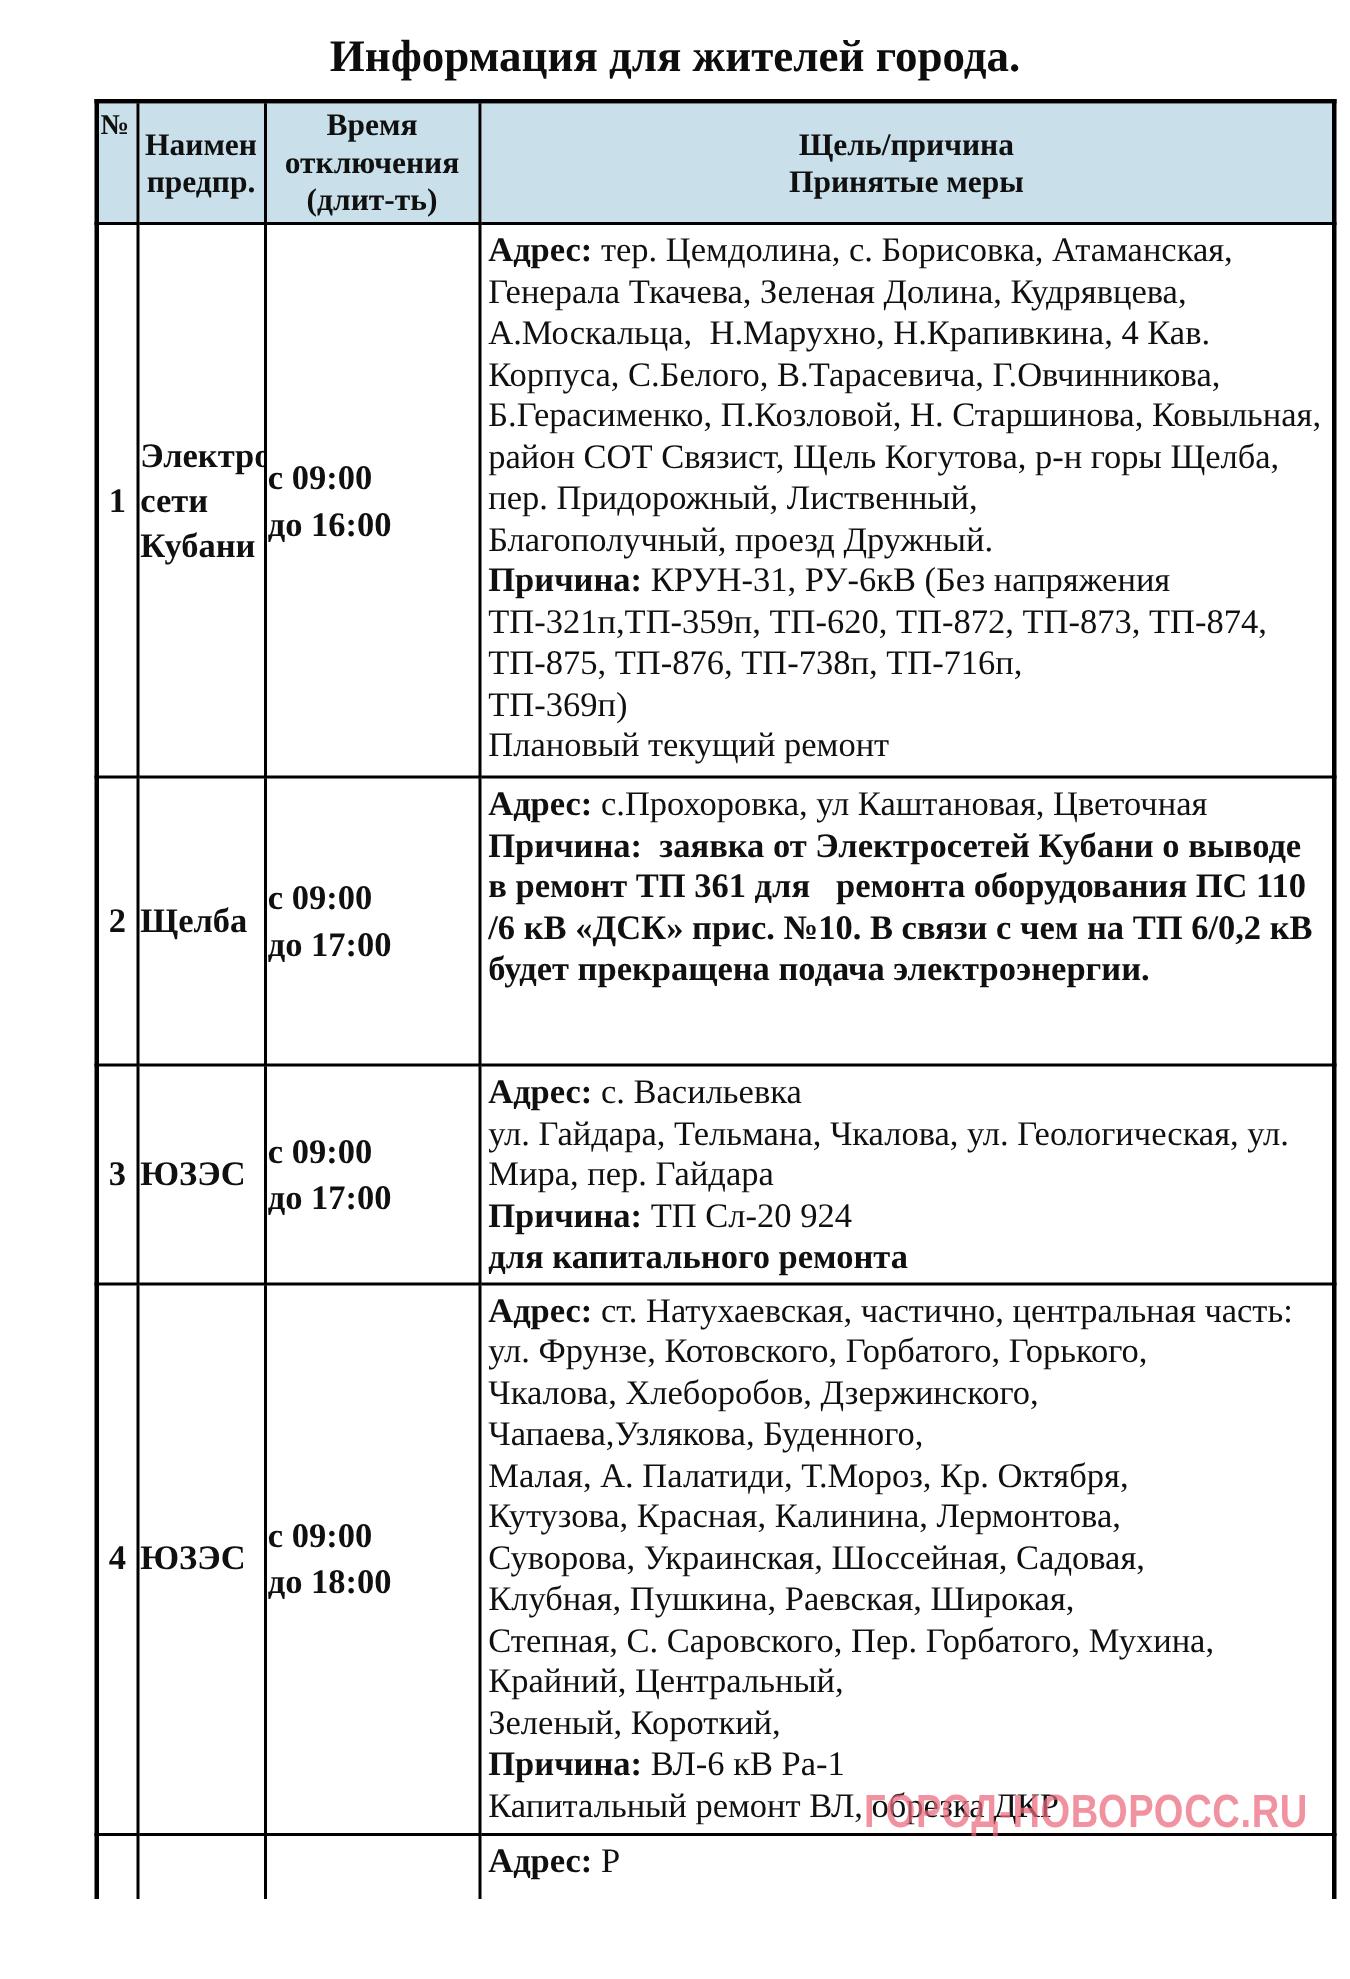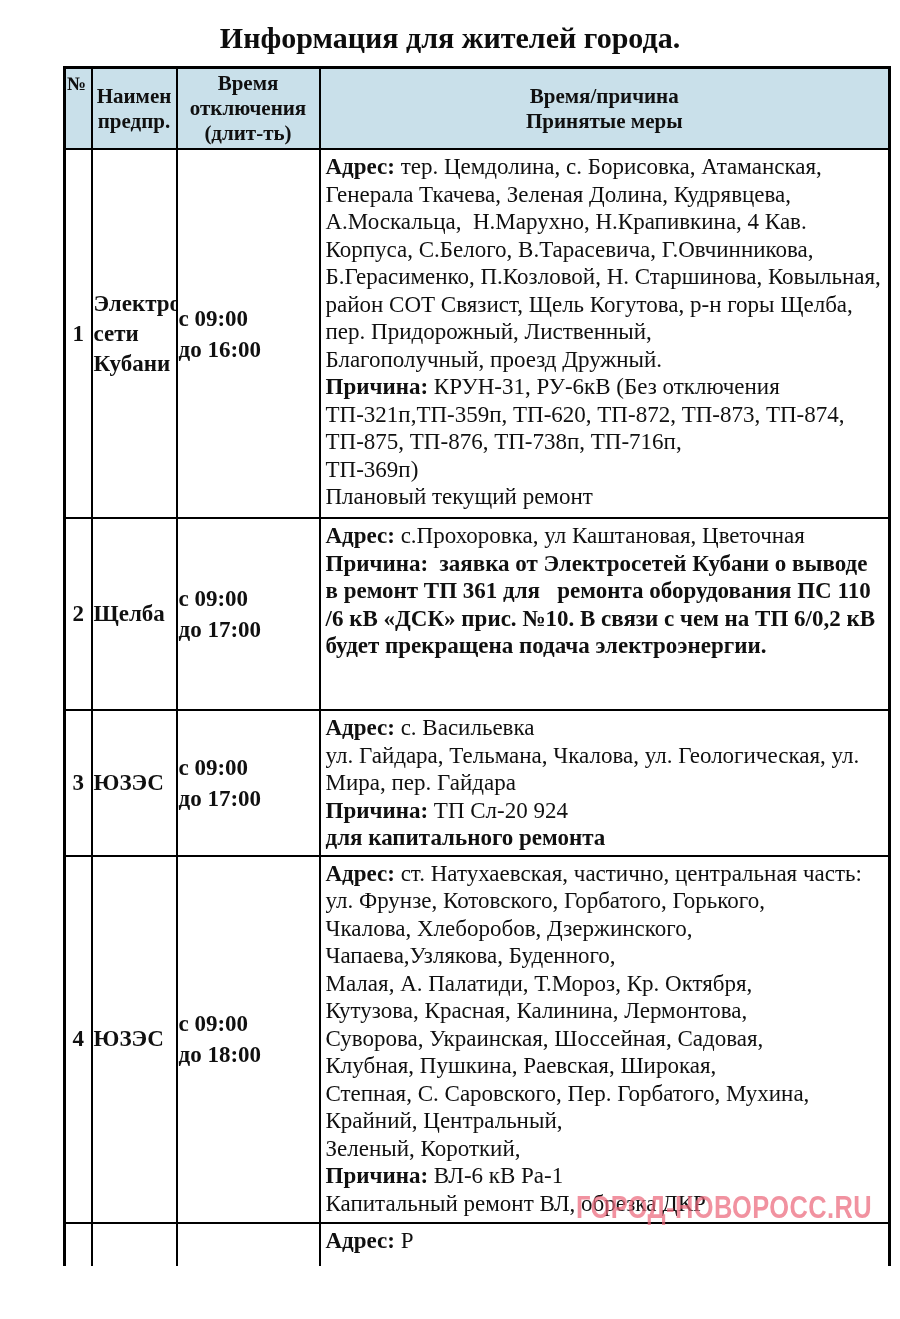--- a/index.html
+++ b/index.html
@@ -97,33 +97,33 @@
       <col class="c-address">
     </colgroup>
     <thead>
       <tr>
         <th class="col-num">№</th>
         <th class="col-company">Наимен
 предпр.</th>
         <th class="col-time">Время
 отключения
 (длит-ть)</th>
-        <th class="col-address">Время/причина
+        <th class="col-address">Щель/причина
 Принятые меры</th>
       </tr>
     </thead>
     <tbody id="rows-body">
         <tr class="row-1">
           <td class="cell-num">1</td>
           <td class="cell-company">Электро сети Кубани</td>
           <td class="cell-time">с 09:00
 до 16:00</td>
           <td class="cell-address"><span class="b">Адрес:</span><span class="n"> тер. Цемдолина, с. Борисовка, Атаманская, Генерала Ткачева, Зеленая Долина, Кудрявцева, А.Москальца,  Н.Марухно, Н.Крапивкина, 4 Кав. Корпуса, С.Белого, В.Тарасевича, Г.Овчинникова, Б.Герасименко, П.Козловой, Н. Старшинова, Ковыльная, район СОТ Связист, Щель Когутова, р-н горы Щелба, пер. Придорожный, Лиственный,
 Благополучный, проезд Дружный.
-</span><span class="b">Причина:</span><span class="n"> КРУН-31, РУ-6кВ (Без отключения ТП-321п,ТП-359п, ТП-620, ТП-872, ТП-873, ТП-874, ТП-875, ТП-876, ТП-738п, ТП-716п,
+</span><span class="b">Причина:</span><span class="n"> КРУН-31, РУ-6кВ (Без напряжения ТП-321п,ТП-359п, ТП-620, ТП-872, ТП-873, ТП-874, ТП-875, ТП-876, ТП-738п, ТП-716п,
 ТП-369п)
 Плановый текущий ремонт</span></td>
         </tr>
         <tr class="row-2">
           <td class="cell-num">2</td>
           <td class="cell-company">Щелба</td>
           <td class="cell-time">с 09:00
 до 17:00</td>
           <td class="cell-address"><span class="b">Адрес:</span><span class="n"> с.Прохоровка, ул Каштановая, Цветочная
 </span><span class="b">Причина:  заявка от Электросетей Кубани о выводе в ремонт ТП 361 для   ремонта оборудования ПС 110 /6 кВ «ДСК» прис. №10. В связи с чем на ТП 6/0,2 кВ будет прекращена подача электроэнергии.</span></td>

